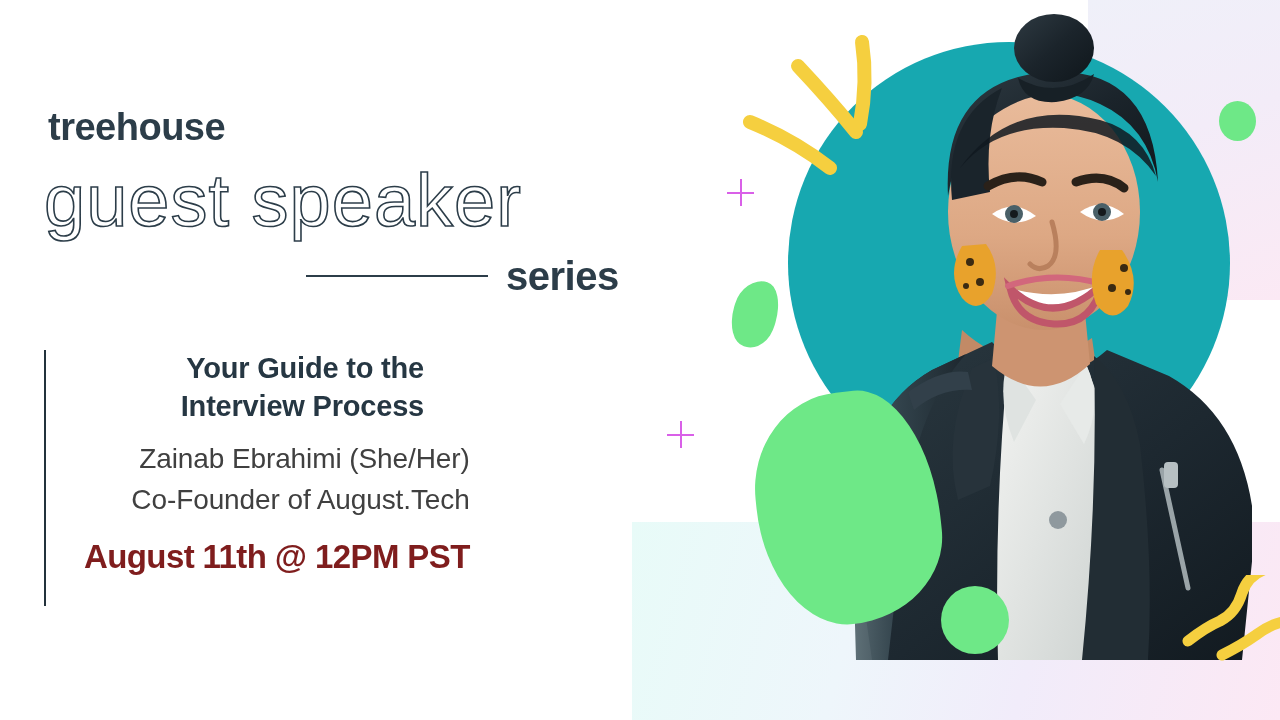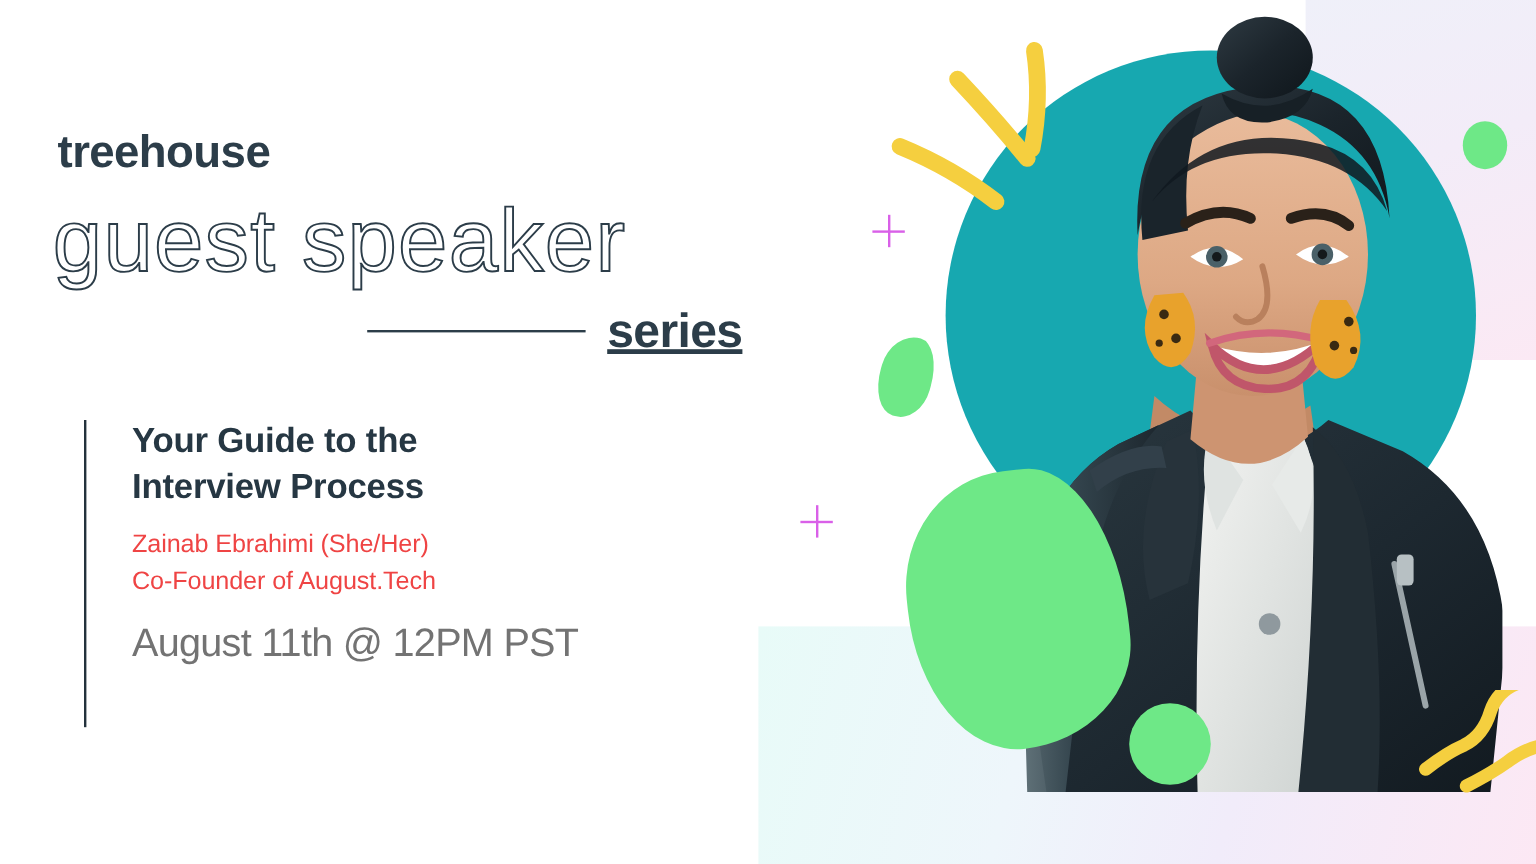--- a/index.html
+++ b/index.html
@@ -145,54 +145,54 @@
     width: 182px;
     height: 2px;
     background: #2c3d49;
   }
   .series-word {
     font-size: 40px;
     font-weight: 600;
     letter-spacing: -0.5px;
     color: #2c3d49;
     line-height: 1;
-    text-decoration: underline;
   }
 
   .info-block {
     position: absolute;
-    left: 70px;
+    left: 44px;
     top: 350px;
     height: 256px;
     padding-left: 38px;
     border-left: 2px solid #23323c;
     box-sizing: border-box;
+    text-align: right;
   }
   .talk-title {
     font-size: 29px;
     font-weight: 600;
     color: #263743;
     line-height: 1.3;
     letter-spacing: -0.2px;
     margin: 0 0 14px 0;
     max-width: 340px;
   }
   .speaker-name, .speaker-role {
-    font-size: 21px;
+    font-size: 28px;
     font-weight: 400;
-    color: #ef4444;
+    color: #404040;
     line-height: 1.45;
     letter-spacing: -0.1px;
     margin: 0;
   }
   .datetime {
     margin: 18px 0 0 0;
     font-size: 33px;
-    font-weight: 400;
-    color: #737373;
+    font-weight: 700;
+    color: #7f1d1d;
     letter-spacing: -0.6px;
     line-height: 1.1;
   }
 </style>
 </head>
 <body>
 
 <div class="stage">
 
   <div class="panel-top-right"></div>

